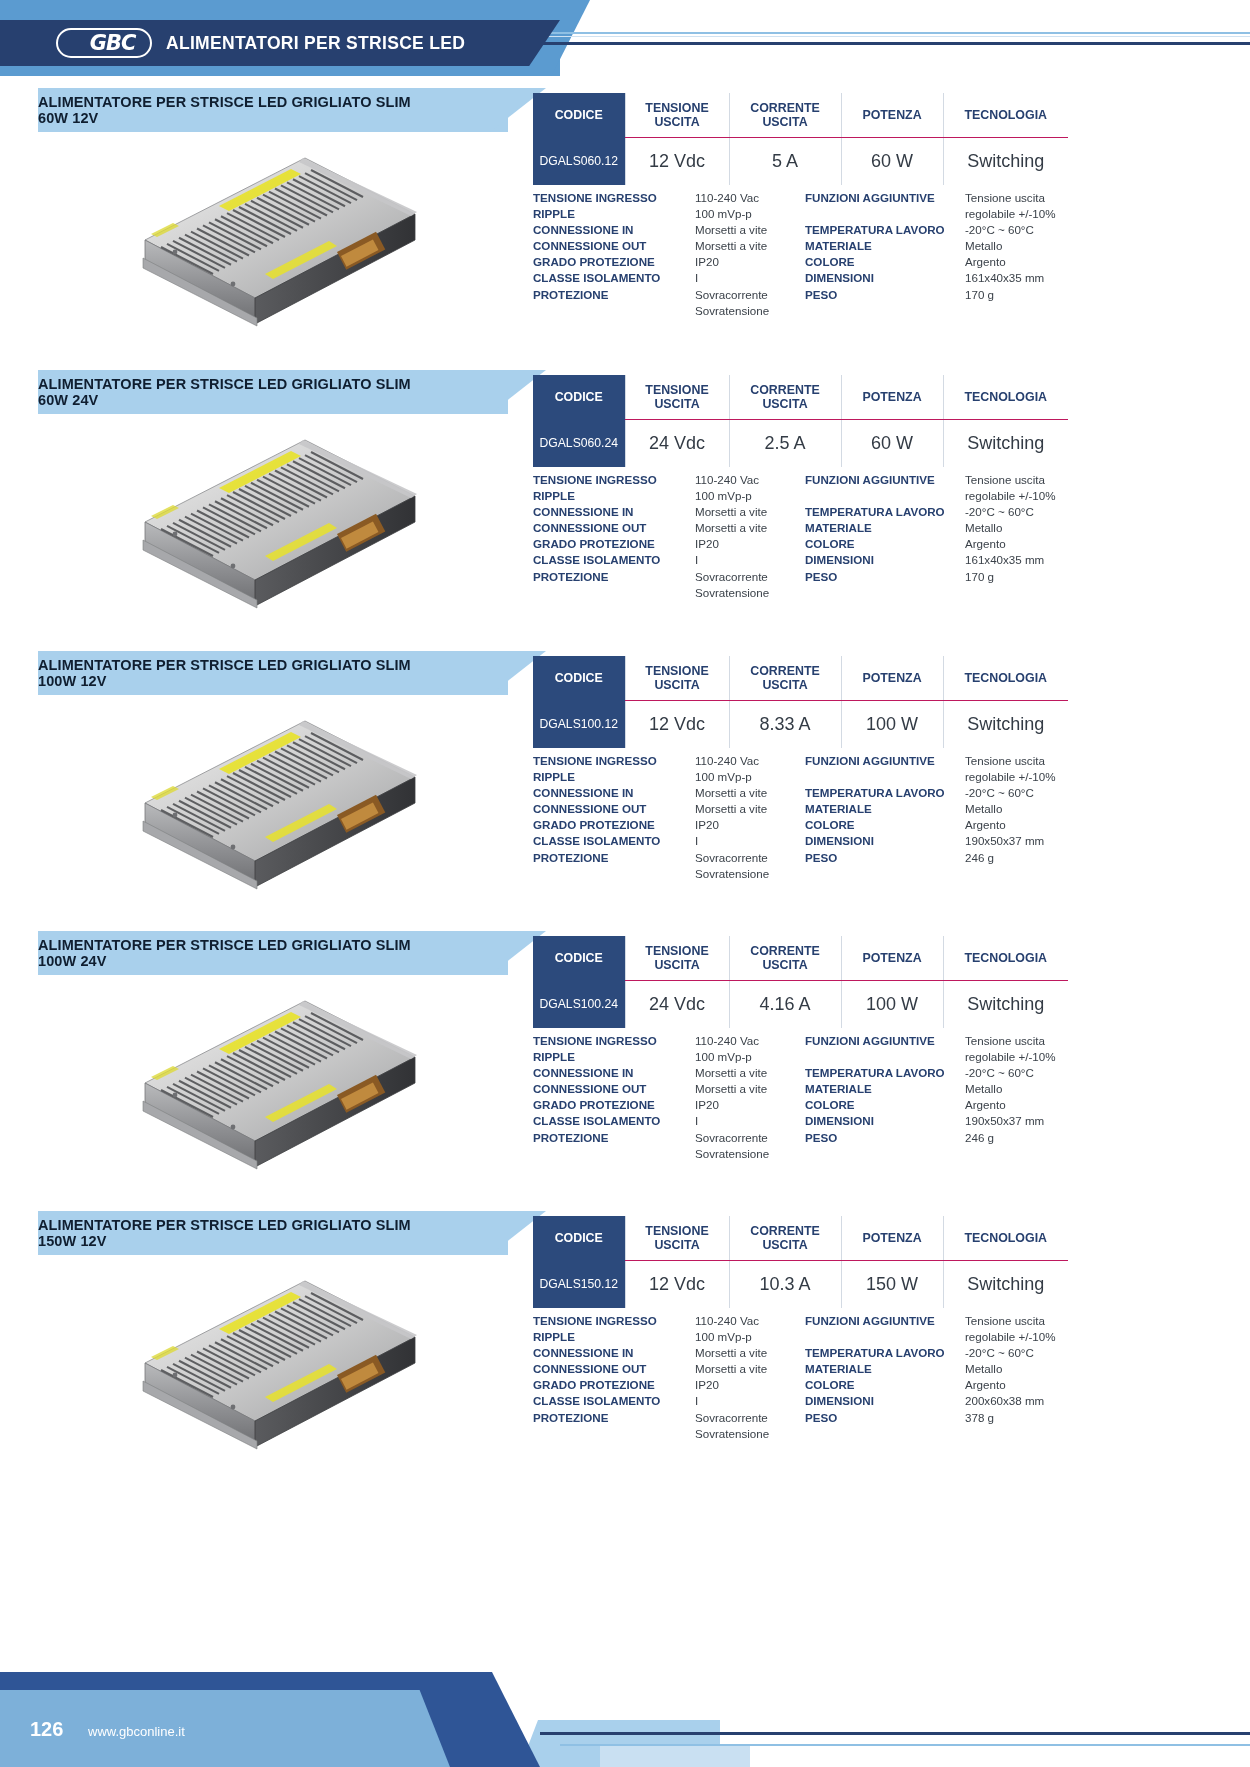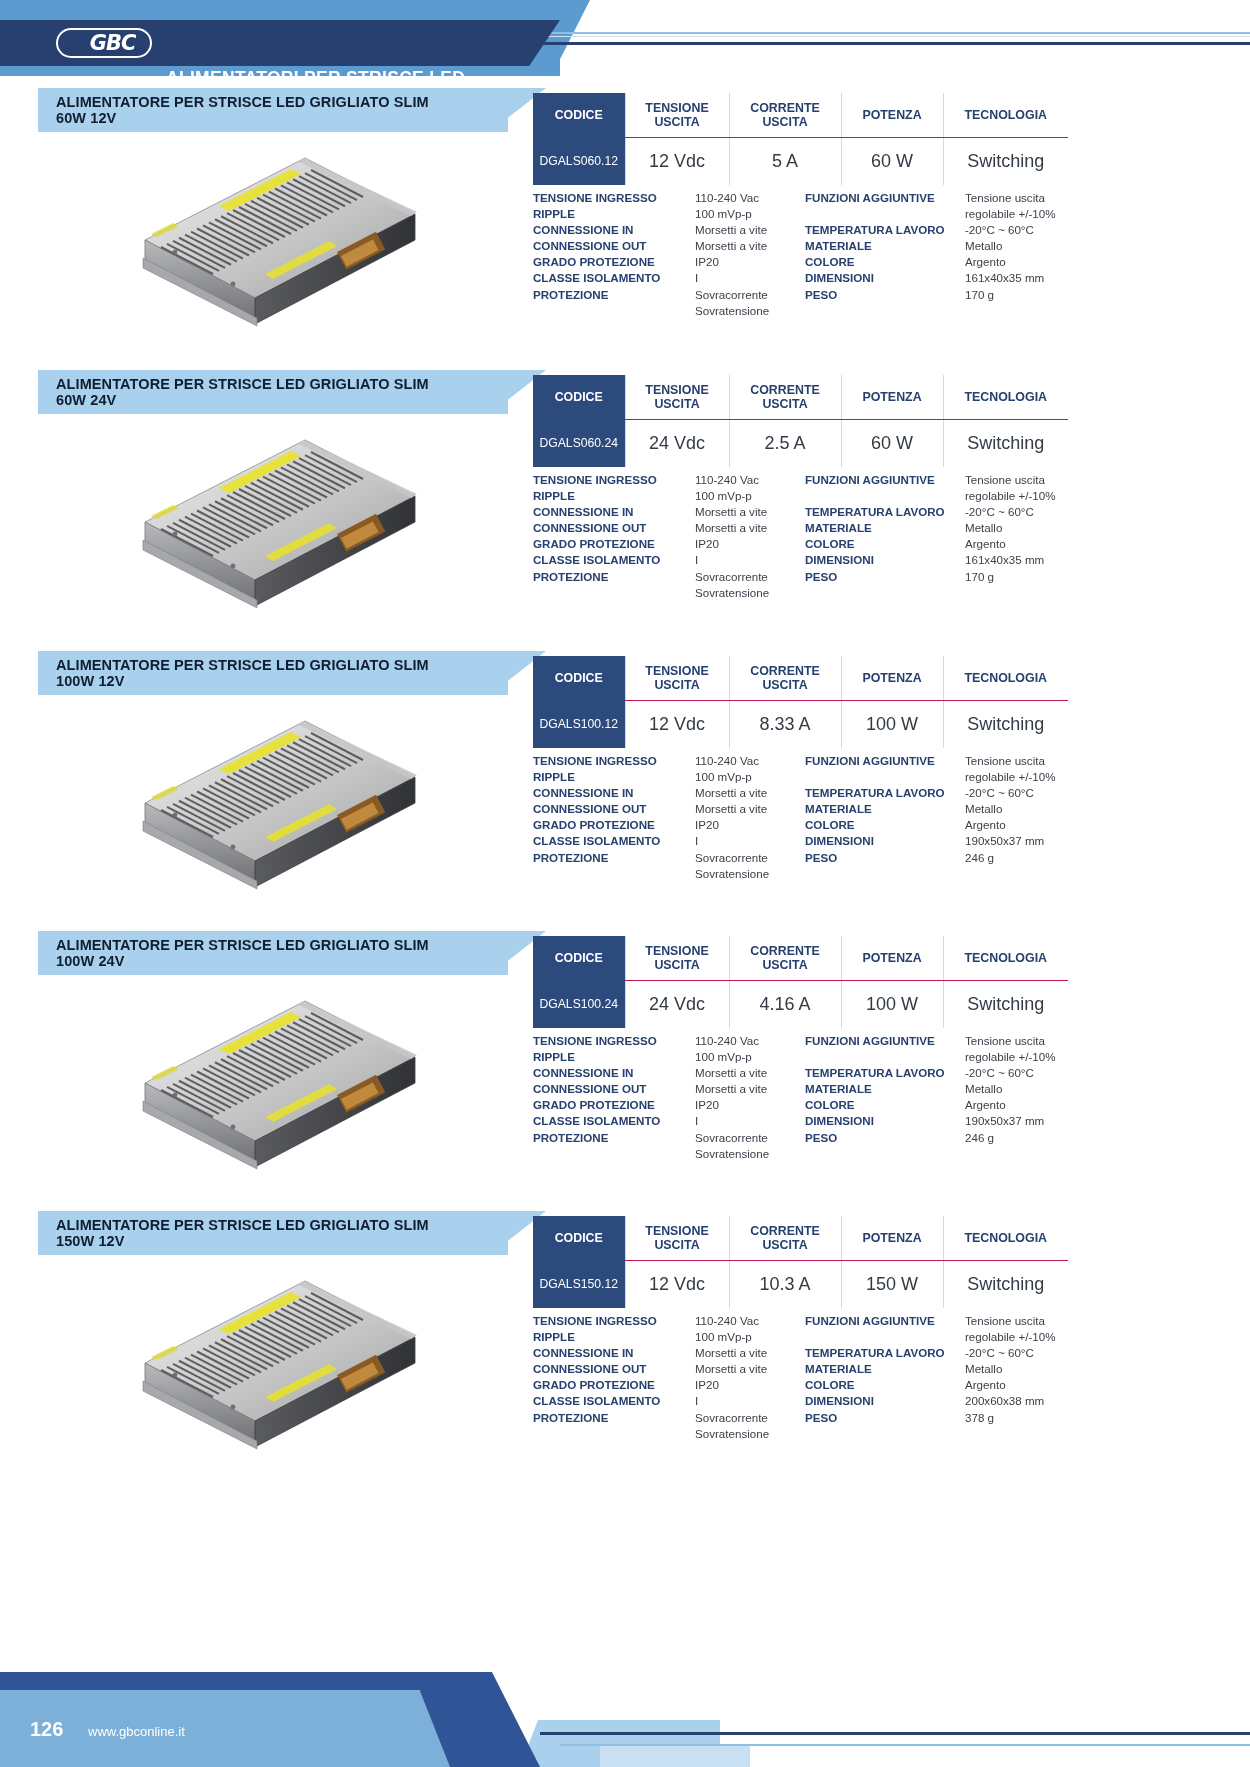--- a/index.html
+++ b/index.html
@@ -38,21 +38,21 @@
     display: flex; align-items: center; justify-content: center;
   }
   .hdr-logo-text {
     color: #ffffff; font-weight: bold; font-size: 21px;
     letter-spacing: -1px; font-style: italic;
     font-family: "DejaVu Sans", sans-serif;
     margin-left: 17px;
   }
   .hdr-title {
     position: absolute; left: 166px; top: 33px;
-    color: #ffffff; font-size: 17.5px; font-weight: bold; letter-spacing: 0.3px; margin-top: 35px;
+    color: #ffffff; font-size: 17.5px; font-weight: bold; letter-spacing: 0.3px;
   }
   .hdr-line-a {
     position: absolute; left: 520px; top: 32px; width: 730px; height: 2px;
     background: #8fc0e4;
   }
   .hdr-line-b {
     position: absolute; left: 500px; top: 42px; width: 750px; height: 3px;
     background: #27406f;
   }
   .hdr-line-c {
@@ -68,21 +68,21 @@
     width: 470px; height: 44px;
     background: #a9d0ec;
     display: flex; align-items: center;
   }
   .title-bar-slant {
     position: absolute; left: 490px; top: 0; width: 56px; height: 44px;
     background: #a9d0ec;
     clip-path: polygon(0 0, 100% 0, 0 100%);
   }
   .title-text {
-    padding-left: 18px; color: #0f1e30;
+    color: #0f1e30;
     font-size: 14.5px; font-weight: bold; line-height: 16.5px;
     letter-spacing: 0.1px;
   }
 
   
   .photo-wrap {
     position: absolute; left: 60px; top: 50px;
     width: 440px; height: 230px;
     display: flex; align-items: center; justify-content: center;
   }

